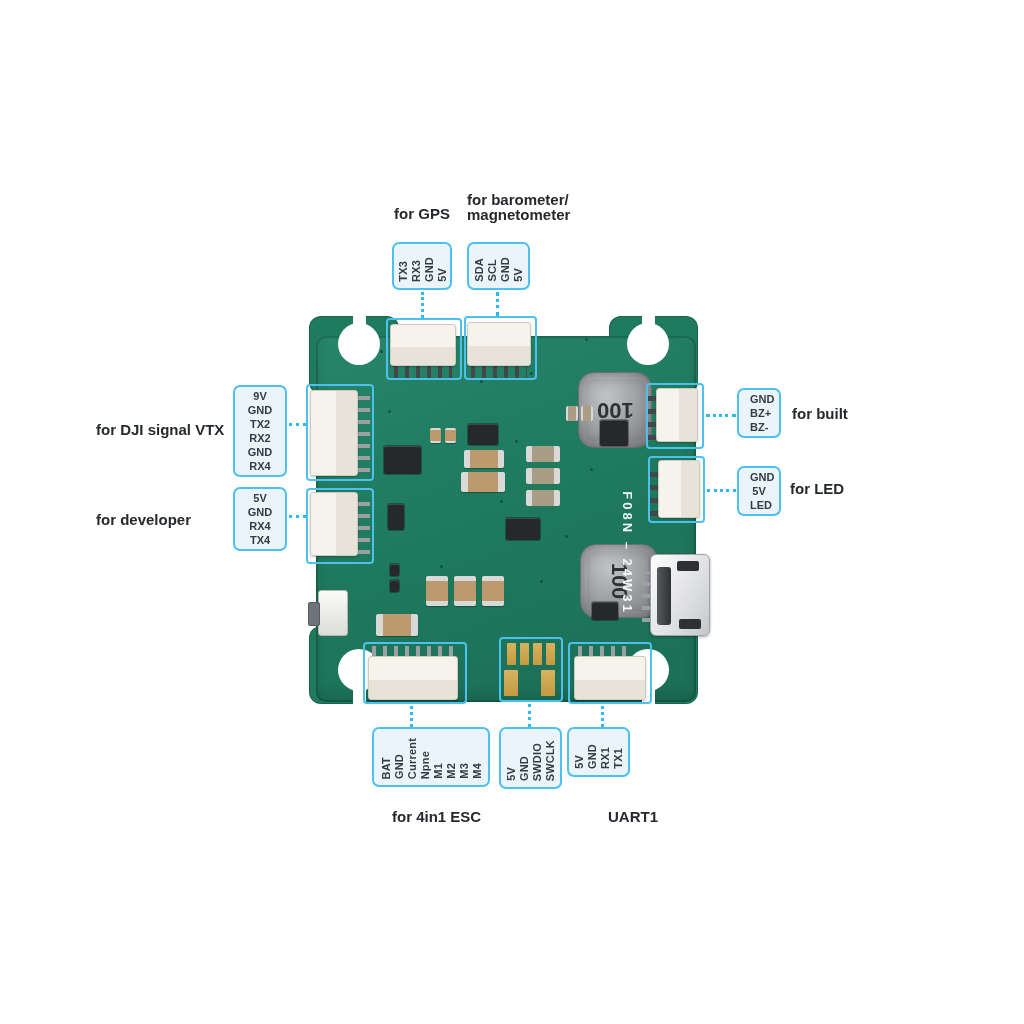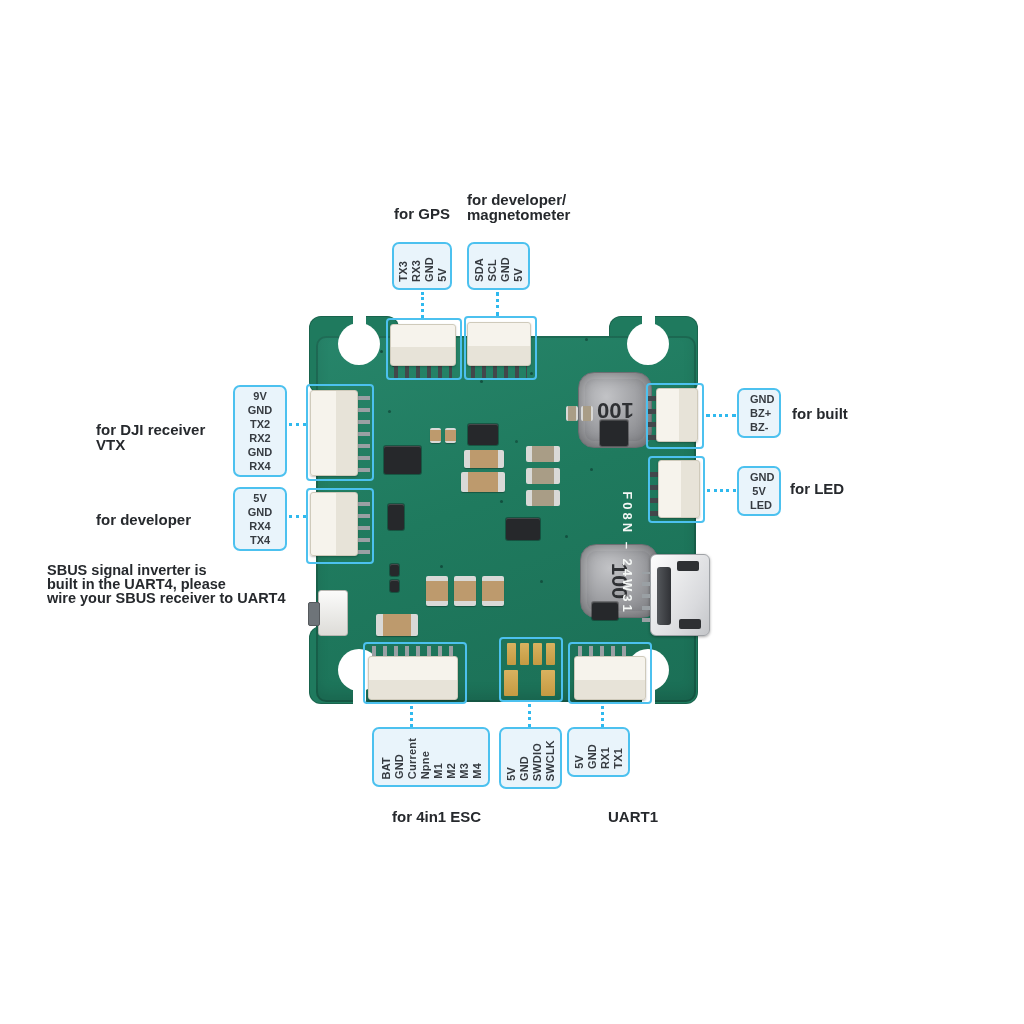--- a/index.html
+++ b/index.html
@@ -225,29 +225,24 @@
     </div>
   <div class="abs callout v" style="left:567px;top:727px;width:63px;height:50px">
       <span class="pin-v">5V</span>
       <span class="pin-v">GND</span>
       <span class="pin-v">RX1</span>
       <span class="pin-v">TX1</span>
     </div>
 
   <div class="abs lbl" style="left:386px;top:207px;width:72px;text-align:center">for GPS</div>
   <div class="abs lbl" style="left:467px;top:193px;width:130px">
-      <span class="line">for developer/</span>
+      <span class="line">for barometer/</span>
       <span class="line">magnetometer</span>
     </div>
-  <div class="abs lbl" style="left:96px;top:423px;width:132px">for DJI receiver VTX</div>
+  <div class="abs lbl" style="left:96px;top:423px;width:132px">for DJI signal VTX</div>
   <div class="abs lbl" style="left:96px;top:513px;width:110px">for developer</div>
   <div class="abs lbl" style="left:792px;top:407px;width:96px">for built</div>
   <div class="abs lbl" style="left:790px;top:482px;width:80px">for LED</div>
   <div class="abs lbl" style="left:392px;top:810px;width:120px">for 4in1 ESC</div>
   <div class="abs lbl" style="left:608px;top:810px;width:70px">UART1</div>
 
-  <div class="abs note" style="left:47px;top:564px;width:270px">
-      <span class="line">SBUS signal inverter is</span>
-      <span class="line">built in the UART4, please</span>
-      <span class="line">wire your SBUS receiver to UART4</span>
-    </div>
 
 </div>
 
 </body></html>

